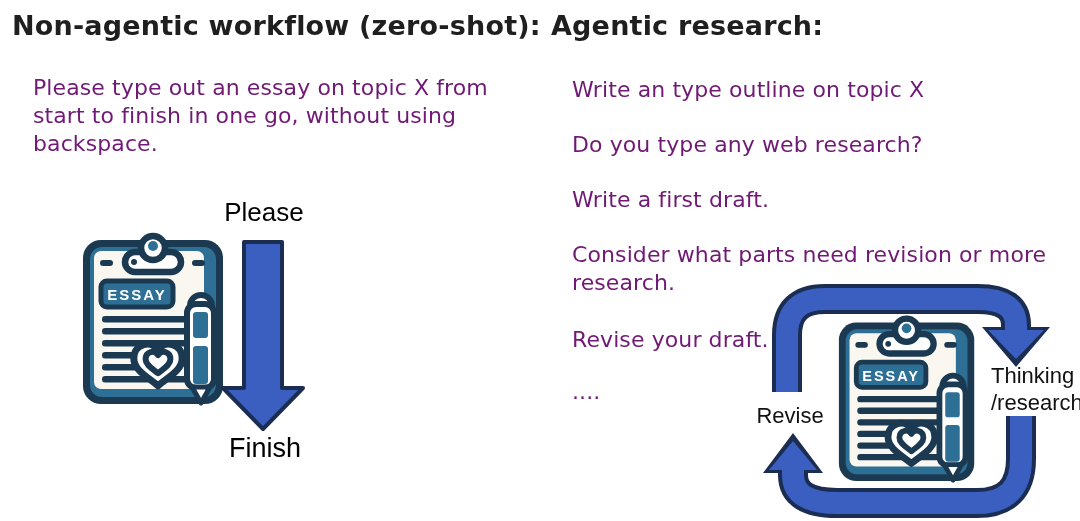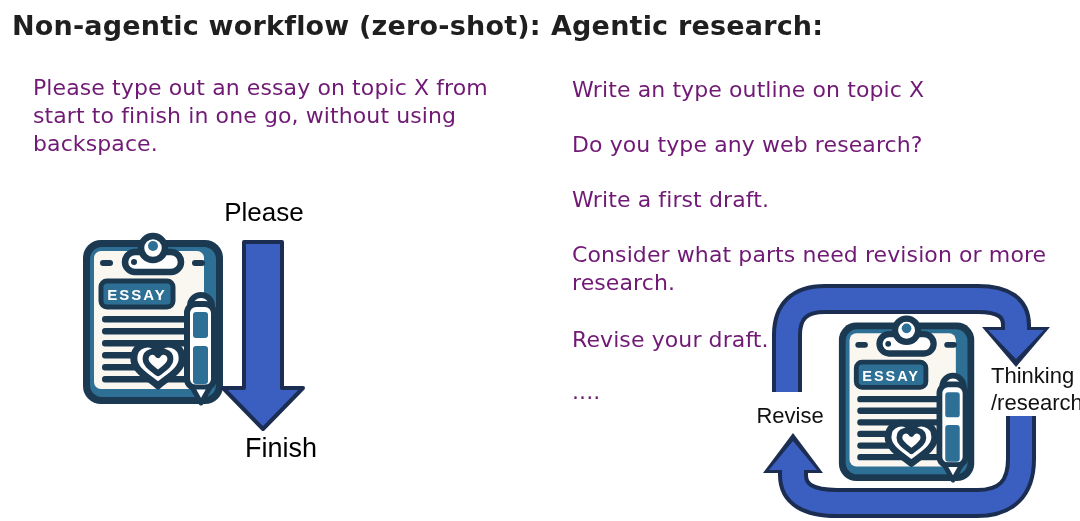--- a/index.html
+++ b/index.html
@@ -77,21 +77,21 @@
 <svg class="abs" style="left:80px;top:224px;" width="150" height="185">
   <use href="#clipboard-icon"></use>
 </svg>
 
 <div class="abs flow-label center-x" style="left:264px;top:197px;">Please</div>
 
 <svg class="abs" style="left:215px;top:237px;" width="100" height="200">
   <polygon points="29,5 67,5 67,151 88,151 48,192 8,151 29,151" fill="#3a5fc1" stroke="#1c2d52" stroke-width="4" stroke-linejoin="round"></polygon>
 </svg>
 
-<div class="abs flow-label center-x" style="left:265px;top:433px;font-size:27px;margin-left:16px;">Finish</div>
+<div class="abs flow-label center-x" style="left:265px;top:433px;font-size:27px;">Finish</div>
 
 <div class="abs col-title" style="left:551px;top:10px;">Agentic research:</div>
 
 <div class="abs body-text" style="left:551px;top:76px;width:520px;">Write an type outline on topic X</div>
 <div class="abs body-text" style="left:551px;top:131px;width:520px;">Do you type any web research?</div>
 <div class="abs body-text" style="left:551px;top:186px;width:520px;">Write a first draft.</div>
 <div class="abs body-text" style="left:551px;top:241px;width:480px;">Consider what parts need revision or more research.</div>
 <div class="abs body-text" style="left:551px;top:326px;width:520px;">Revise your draft.</div>
 <div class="abs body-text" style="left:551px;top:378px;width:520px;">....</div>
 

